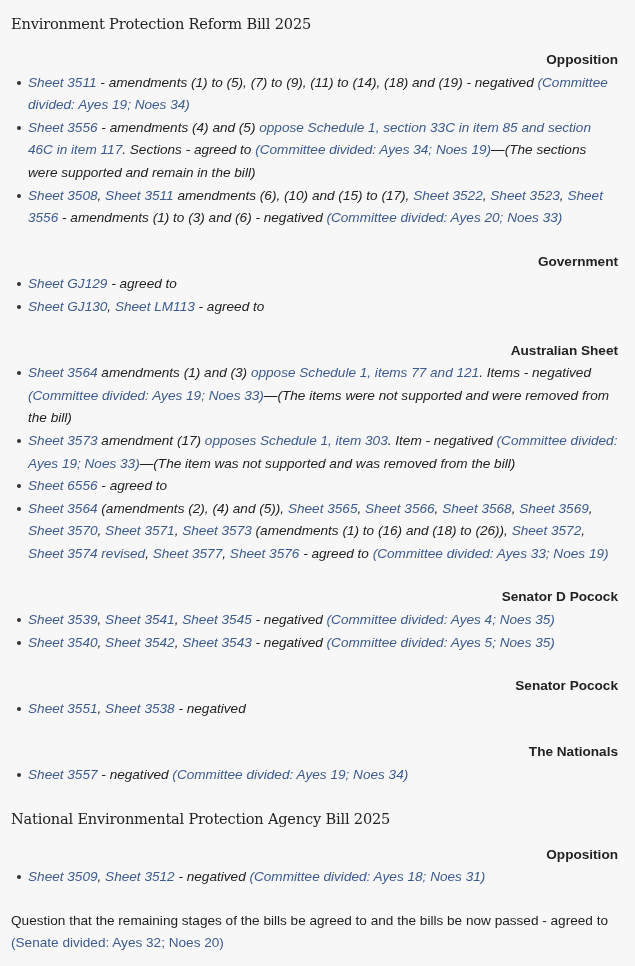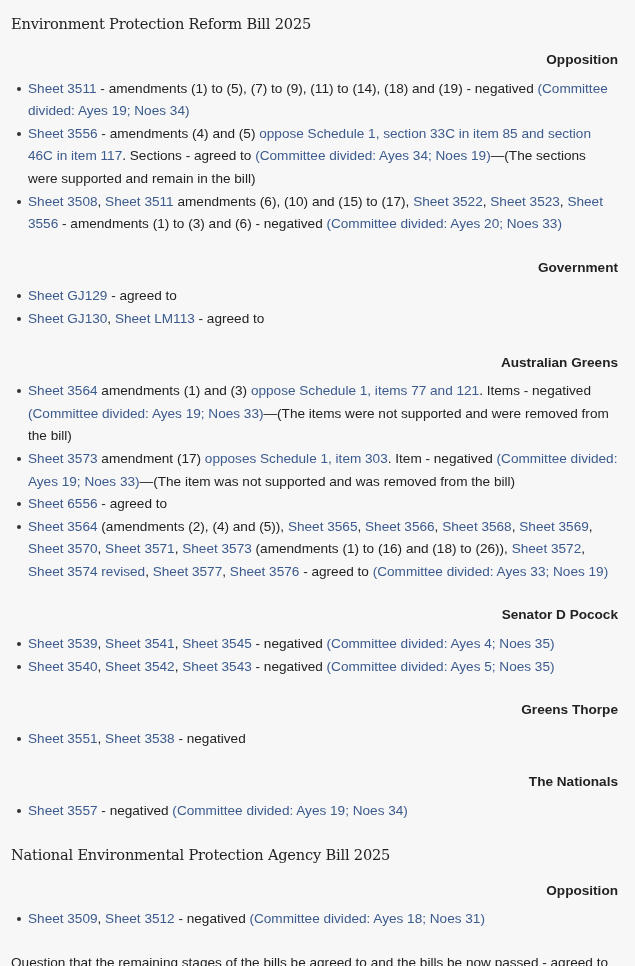--- a/index.html
+++ b/index.html
@@ -20,21 +20,21 @@
     line-height: 22px;
     letter-spacing: -0.2px;
   }
   h3 {
     font-size: 13.6px;
     font-weight: bold;
     margin: 0;
     line-height: 22.6px;
     text-align: right;
   }
-  ul { margin: 6px 0 21px 0; padding: 0 0 0 17px; list-style: none; }
+  ul { margin: 0 0 21px 0; padding: 0 0 0 17px; list-style: none; font-style: italic; }
   li { position: relative; padding-left: 0; }
   li::before {
     content: ""; position: absolute; left: -11px; top: 9px;
     width: 4px; height: 4px; border-radius: 50%; background: #333;
   }
   a { color: #3c5b8e; text-decoration: none; }
   .bill2 { margin-top: 2px; }
   p.final { margin: 0; }
 </style>
 </head>
@@ -52,37 +52,37 @@
         </ul>
       </div>
       <div>
         <h3>Government</h3>
         <ul>
           <li><a href="#">Sheet GJ129</a><span> - agreed to</span></li>
           <li><a href="#">Sheet GJ130</a><span>, </span><a href="#">Sheet LM113</a><span> - agreed to</span></li>
         </ul>
       </div>
       <div>
-        <h3>Australian Greens</h3>
+        <h3>Australian Sheet</h3>
         <ul>
           <li><a href="#">Sheet 3564</a><span> amendments (1) and (3) </span><a href="#">oppose Schedule 1, items 77 and 121</a><span>. Items - negatived </span><a href="#">(Committee divided: Ayes 19; Noes 33)</a><span>—(The items were not supported and were removed from the bill)</span></li>
           <li><a href="#">Sheet 3573</a><span> amendment (17) </span><a href="#">opposes Schedule 1, item 303</a><span>. Item - negatived </span><a href="#">(Committee divided: Ayes 19; Noes 33)</a><span>—(The item was not supported and was removed from the bill)</span></li>
           <li><a href="#">Sheet 6556</a><span> - agreed to</span></li>
           <li><a href="#">Sheet 3564</a><span> (amendments (2), (4) and (5)), </span><a href="#">Sheet 3565</a><span>, </span><a href="#">Sheet 3566</a><span>, </span><a href="#">Sheet 3568</a><span>, </span><a href="#">Sheet 3569</a><span>, </span><a href="#">Sheet 3570</a><span>, </span><a href="#">Sheet 3571</a><span>, </span><a href="#">Sheet 3573</a><span> (amendments (1) to (16) and (18) to (26)), </span><a href="#">Sheet 3572</a><span>, </span><a href="#">Sheet 3574 revised</a><span>, </span><a href="#">Sheet 3577</a><span>, </span><a href="#">Sheet 3576</a><span> - agreed to </span><a href="#">(Committee divided: Ayes 33; Noes 19)</a></li>
         </ul>
       </div>
       <div>
         <h3>Senator D Pocock</h3>
         <ul>
           <li><a href="#">Sheet 3539</a><span>, </span><a href="#">Sheet 3541</a><span>, </span><a href="#">Sheet 3545</a><span> - negatived </span><a href="#">(Committee divided: Ayes 4; Noes 35)</a></li>
           <li><a href="#">Sheet 3540</a><span>, </span><a href="#">Sheet 3542</a><span>, </span><a href="#">Sheet 3543</a><span> - negatived </span><a href="#">(Committee divided: Ayes 5; Noes 35)</a></li>
         </ul>
       </div>
       <div>
-        <h3>Greens Thorpe</h3>
+        <h3>Senator Pocock</h3>
         <ul>
           <li><a href="#">Sheet 3551</a><span>, </span><a href="#">Sheet 3538</a><span> - negatived</span></li>
         </ul>
       </div>
       <div>
         <h3>The Nationals</h3>
         <ul>
           <li><a href="#">Sheet 3557</a><span> - negatived </span><a href="#">(Committee divided: Ayes 19; Noes 34)</a></li>
         </ul>
       </div>

